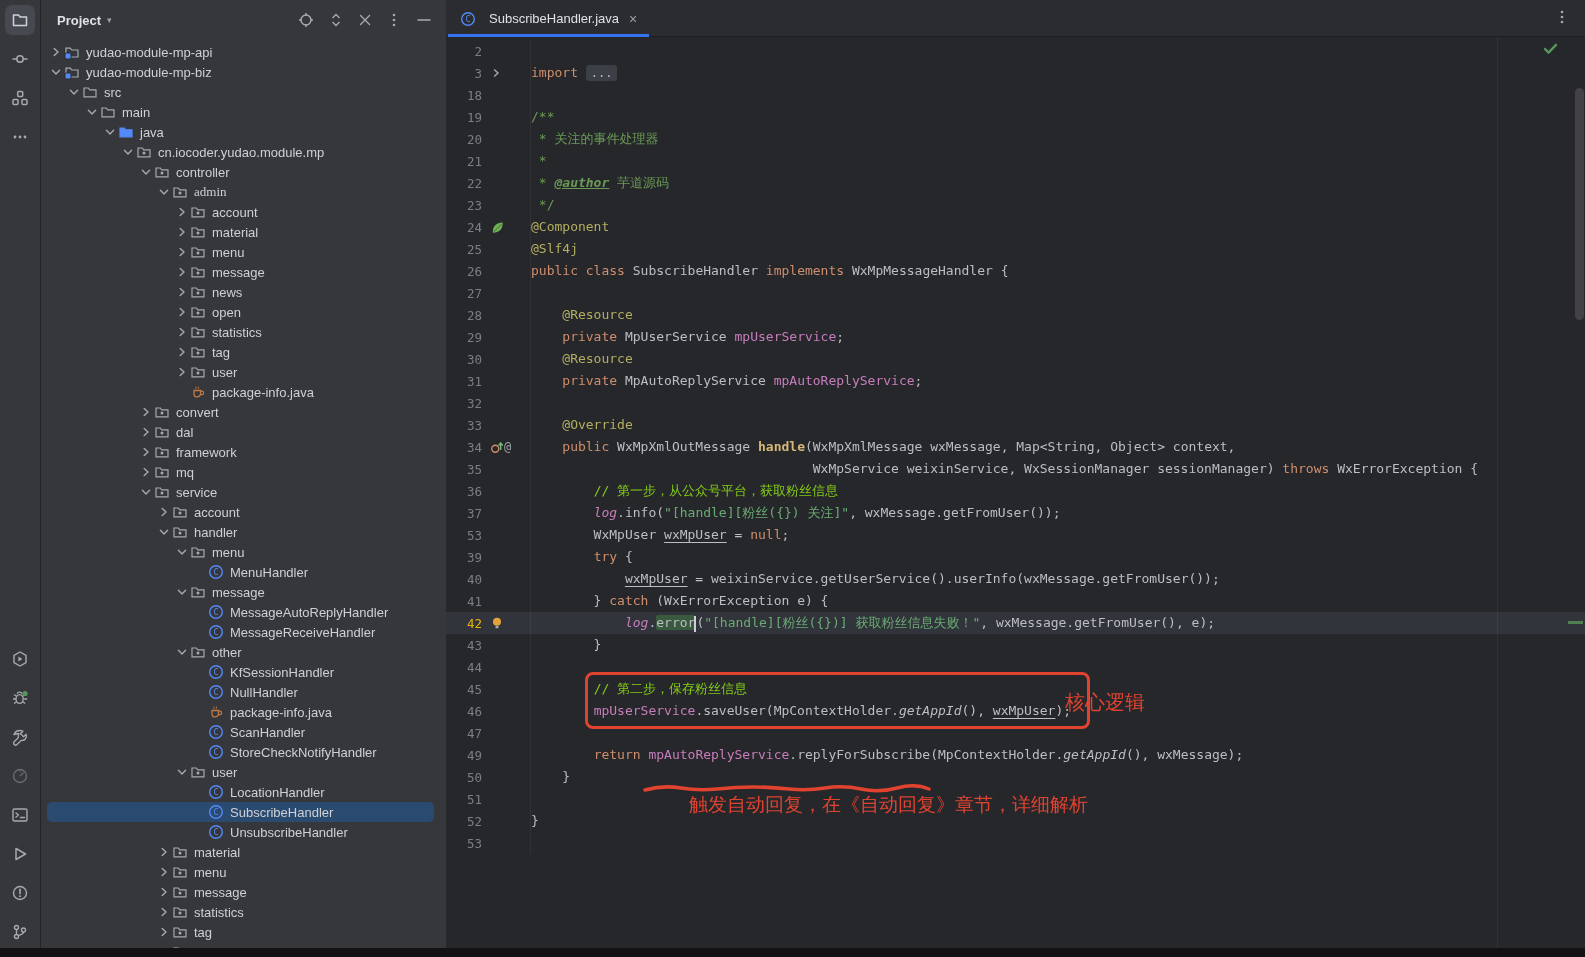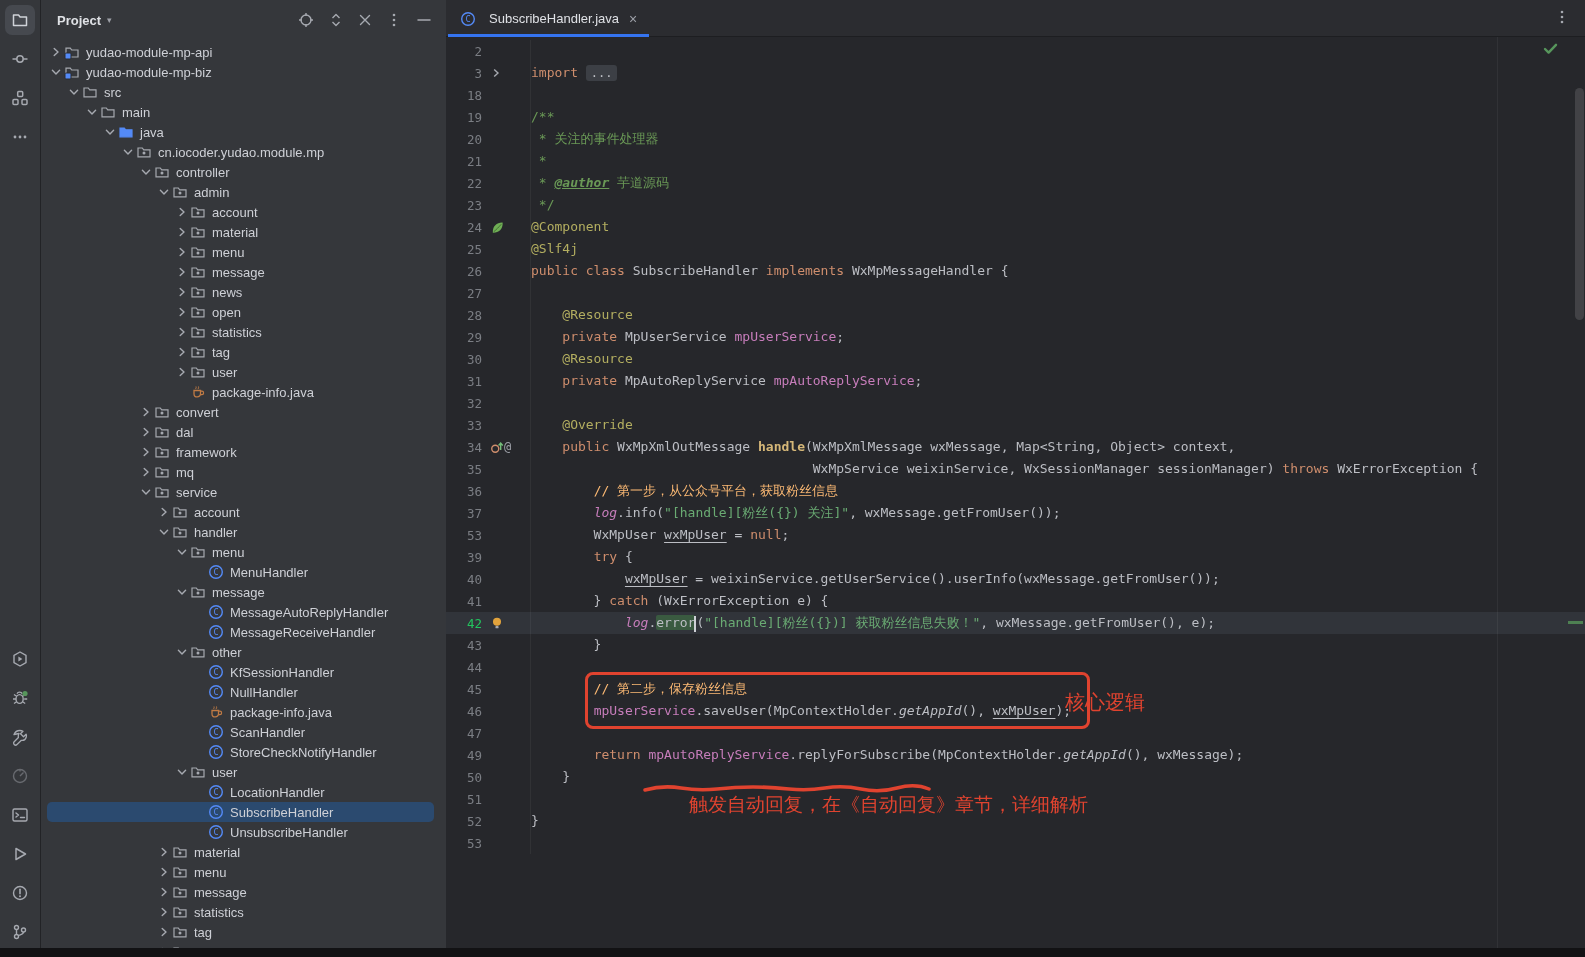--- a/index.html
+++ b/index.html
@@ -44,26 +44,26 @@
   .tab-title{font-size:13px;color:#dfe1e5;}
   .tab-close{color:#9da0a8;font-size:14px;line-height:1;padding-left:2px;cursor:pointer;}
   .tab-kebab{position:absolute;right:16px;top:9px;cursor:pointer;}
 
   .code-wrap{position:absolute;left:0;right:0;top:37px;bottom:0;padding-top:3px;
     font-family:"DejaVu Sans Mono","Liberation Mono",monospace;font-size:13px;}
   .code-row{height:22px;display:flex;align-items:center;}
   .code-row.cur{background:var(--curline);}
   .gut{width:85px;flex:0 0 85px;display:flex;align-items:center;height:22px;border-right:1px solid rgba(255,255,255,0.05);}
   .gnum{width:36px;text-align:right;color:var(--gut-num);font-size:12.5px;}
-  .cur .gnum{color:#22c55e;}
+  .cur .gnum{color:#eab308;}
   .gico{width:46px;display:flex;align-items:center;justify-content:flex-start;padding-left:8px;gap:2px;}
   .cline{white-space:pre;color:#bcbec4;line-height:22px;}
   .t-k{color:#cf8e6d;}
   .t-s{color:#6aab73;}
-  .t-c{color:#fdba74;}
+  .t-c{color:#84cc16;}
   .t-D{color:#6a9956;}
   .t-T{color:#6a9956;font-weight:bold;font-style:italic;text-decoration:underline;}
   .t-a{color:#b3ae60;}
   .t-f{color:#c77dbb;}
   .t-F{color:#c77dbb;font-style:italic;}
   .t-m{color:#d5b778;font-weight:600;}
   .t-i{font-style:italic;}
   .t-u{text-decoration:underline;text-underline-offset:3px;}
   .t-w{background:#3a5a40;border-radius:2px;}
   .t-x{background:#3c3f45;border-radius:3px;padding:1px 5px;font-size:12px;color:#bcbec4;}
@@ -356,21 +356,21 @@
         <span class="ticon">
           <span style="display: inline-flex; align-items: center;">
             <svg width="16" height="16" viewBox="0 0 16 16">
               <path d="M2 4h4.3l1.4 1.8H14v7H2z" fill="none" stroke="#a6a9b0" stroke-width="1.2"></path>
               <circle cx="8" cy="9" r="1.5" fill="#a6a9b0"></circle>
             </svg>
           </span>
         </span>
         <span class="tlabel">controller</span>
       </div>
-      <div class="trow" style="padding-left: 114px;">
+      <div class="trow" style="padding-left: 114px; font-family: Liberation Serif, serif;">
         <span class="tchev">
           <span style="display: inline-flex; align-items: center;">
             <svg width="12" height="12" viewBox="0 0 12 12">
               <path d="M2.4 4.2 6 8l3.6-3.8" fill="none" stroke="#a6a9b0" stroke-width="1.4" stroke-linecap="round" stroke-linejoin="round"></path>
             </svg>
           </span>
         </span>
         <span class="ticon">
           <span style="display: inline-flex; align-items: center;">
             <svg width="16" height="16" viewBox="0 0 16 16">

